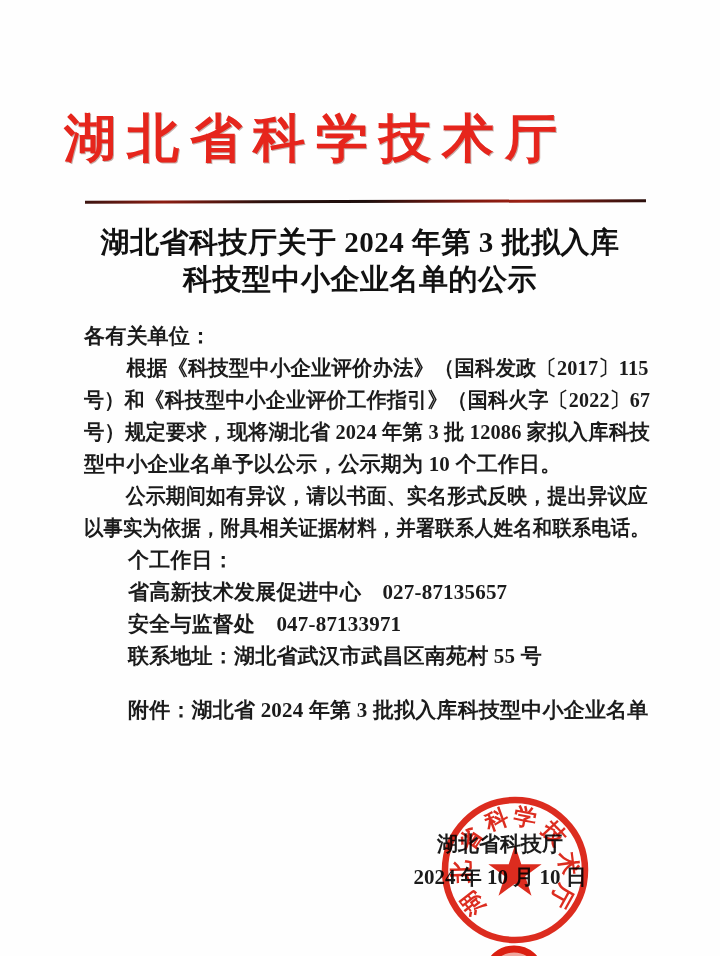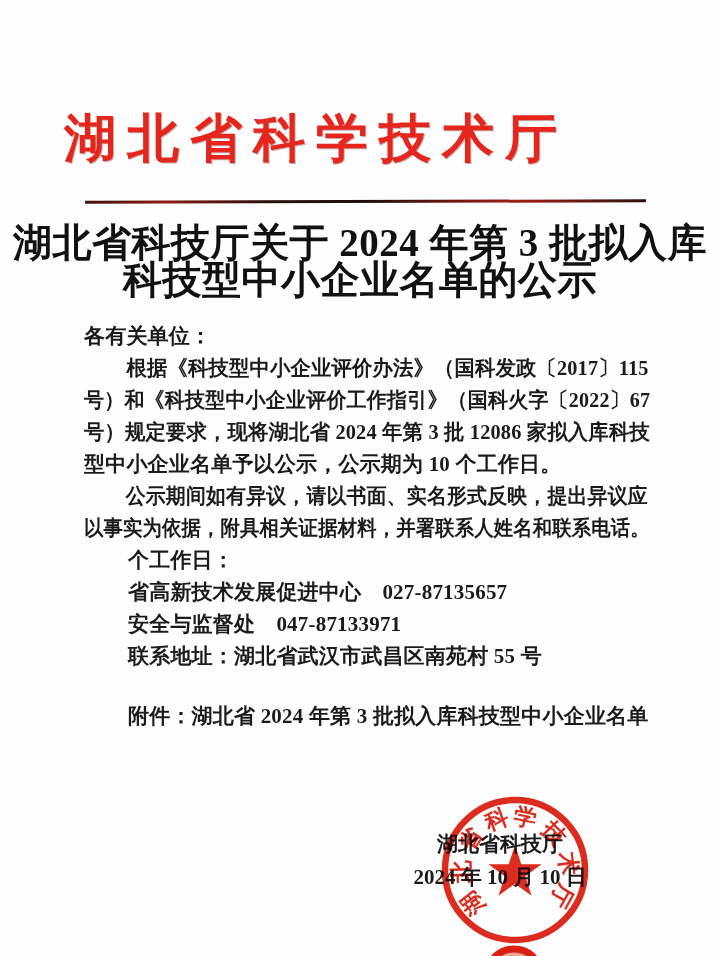--- a/index.html
+++ b/index.html
@@ -24,35 +24,35 @@
   }
   .head-rule{
     position:absolute;top:200px;left:85px;width:561px;height:3px;
     background:linear-gradient(90deg,#3c1410 0%,#8c1d12 14%,#2a100c 32%,#1c0e0c 50%,#7c170e 68%,#9c2013 78%,#2c100d 100%);
     transform:rotate(-0.15deg);
   }
   
   .doc-title{
     position:absolute;top:224px;left:0;width:720px;
     text-align:center;
-    font-size:39px;font-weight:bold;
+    font-size:29px;font-weight:bold;
     line-height:37px;
     color:#111;
     letter-spacing:.5px;
   }
   
   .body-block{
     position:absolute;top:320px;left:84px;width:572px;
     font-size:21px;font-weight:700;
     line-height:32px;
     letter-spacing:.2px;
   }
   .line{white-space:nowrap;transform-origin:left center;}
   .line.ind{padding-left:44px;}
-  .attachment-line{margin-top:28px;}
+  .attachment-line{margin-top:22px;}
   
   .signature{
     position:absolute;top:828px;left:350px;width:300px;
     text-align:center;
     font-size:21px;font-weight:600;
     line-height:33px;
     white-space:nowrap;
   }
   
   .seal{

